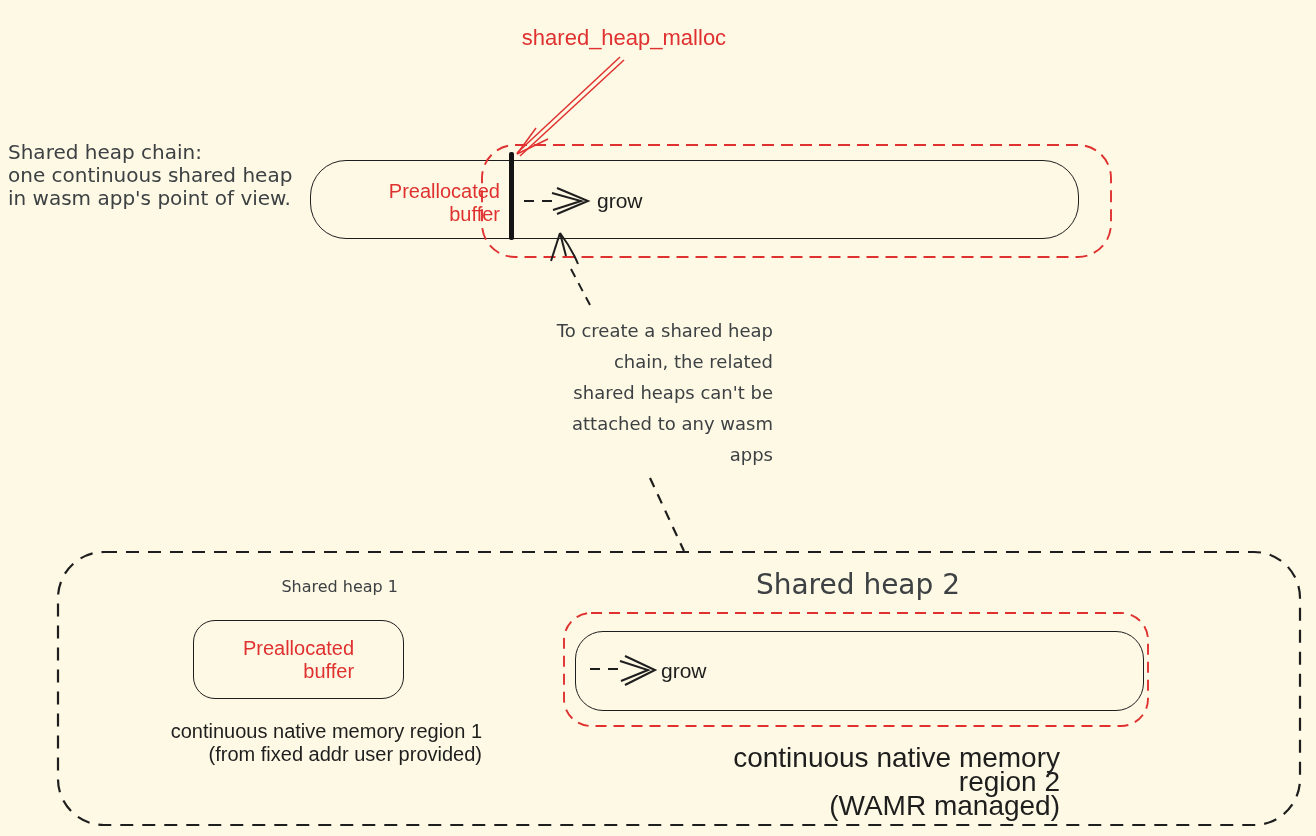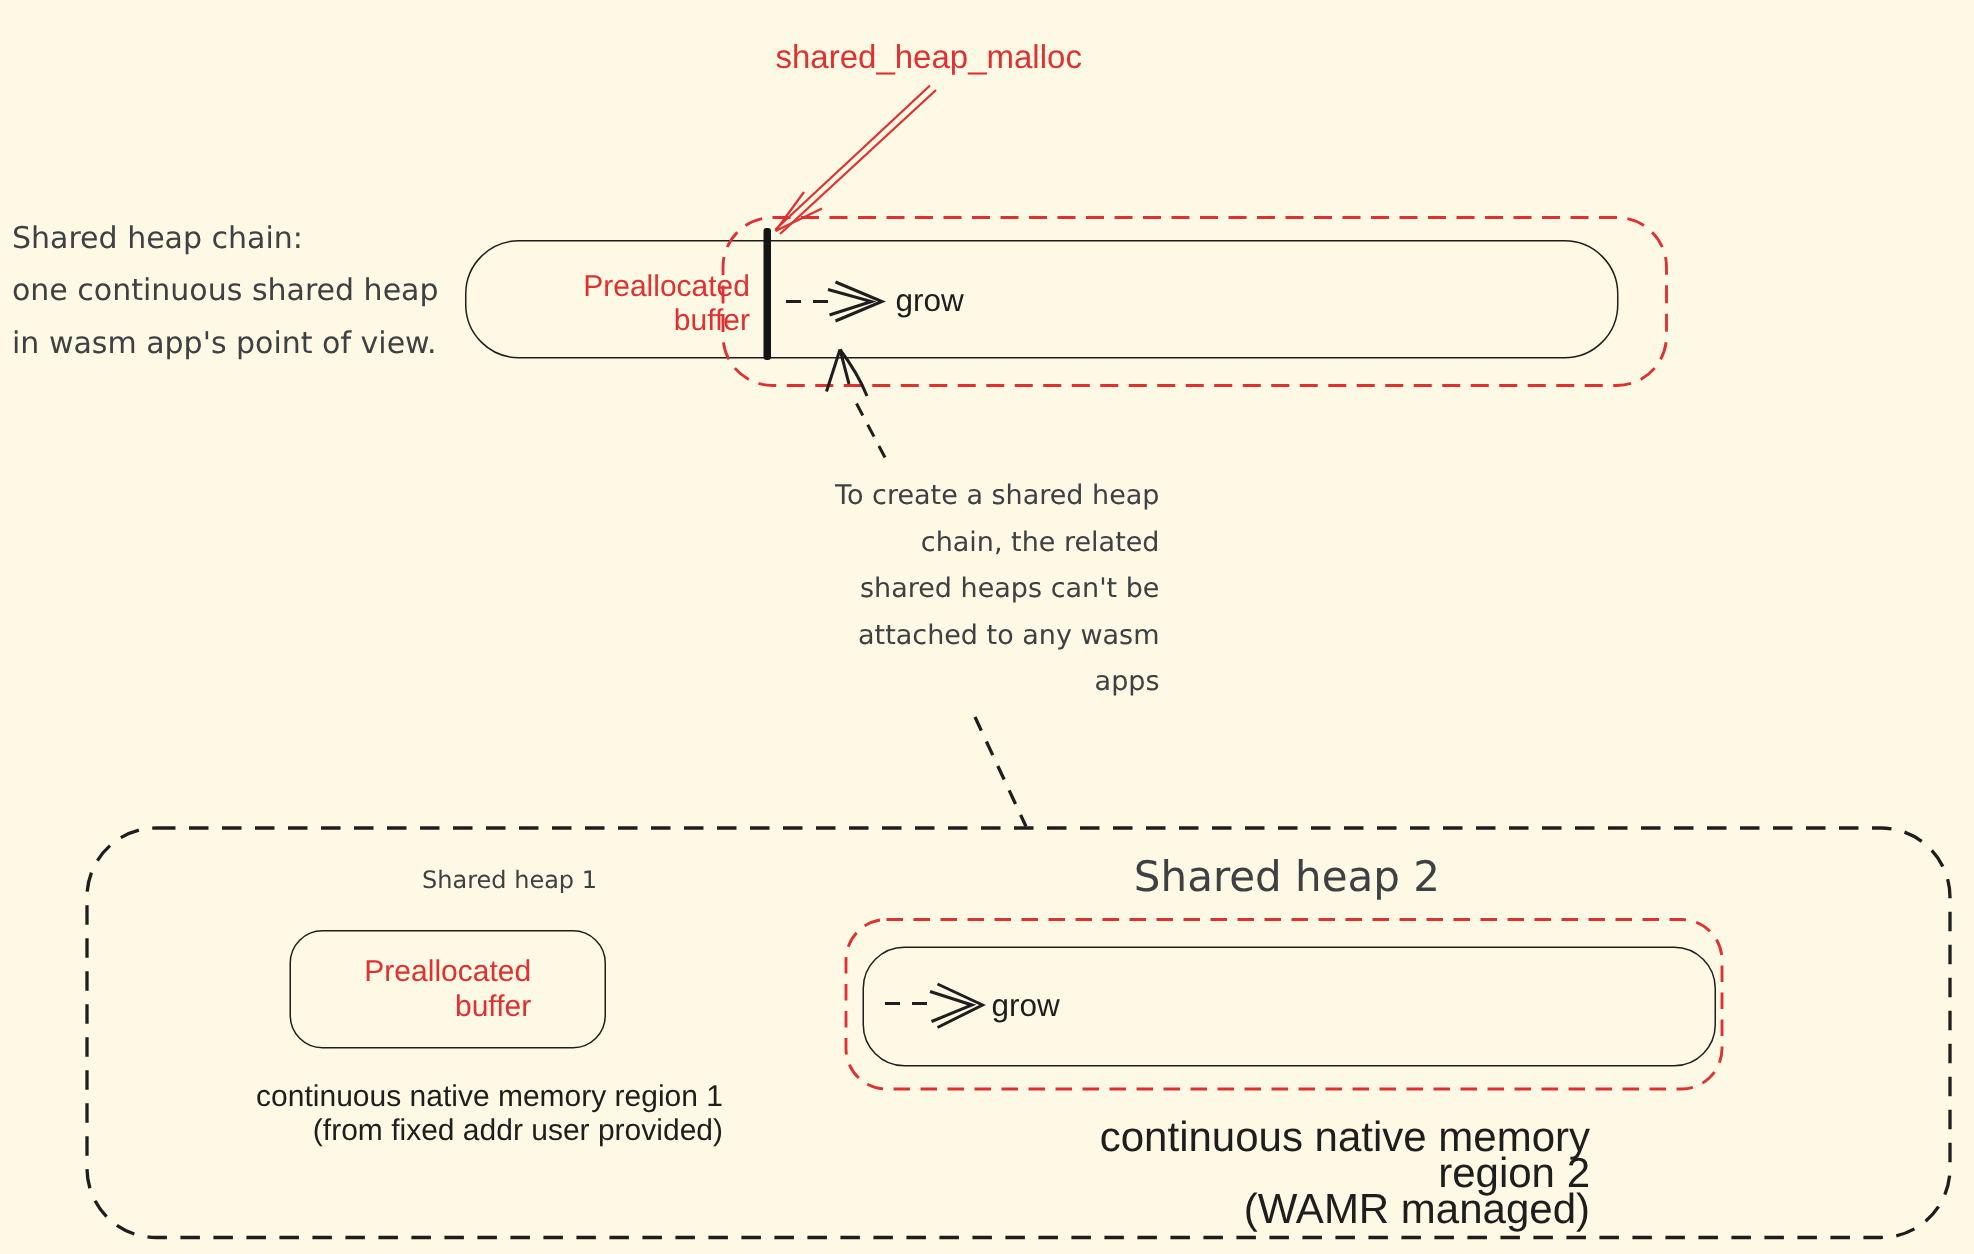--- a/index.html
+++ b/index.html
@@ -11,22 +11,22 @@
   .abs{position:absolute;}
   .pre{white-space:pre-line;}
   .hand{font-family:"DejaVu Sans",sans-serif;color:#3d4144;}
   .center{text-align:right;}
   .red{color:#e03131;}
   .solid-box{
     position:absolute;border:1.7px solid #1e1e1e;background:transparent;
   }
   #svg-overlay{position:absolute;left:0;top:0;pointer-events:none;}
   
-  #chain-note{left:8px;top:141px;font-size:20px;line-height:35px;}
-  #malloc-label{left:517px;top:25px;width:214px;font-size:22px;}
+  #chain-note{left:8px;top:141px;font-size:20px;line-height:23px;}
+  #malloc-label{left:517px;top:25px;width:214px;font-size:22px;text-align:center;}
   #main-box{left:310px;top:160px;width:767px;height:77px;border-radius:36px;}
   #prealloc-top{left:312px;top:180px;width:188px;font-size:20px;line-height:23px;}
   #divider-bar{left:509px;top:152px;width:4.5px;height:88px;background:#141414;border-radius:2px;}
   #grow-top{left:597px;top:189px;font-size:21px;}
   #callout-note{left:489px;top:315px;width:284px;font-size:18px;line-height:31px;}
   #heap1-title{left:198px;top:577px;width:200px;font-size:16px;}
   #heap1-box{left:193px;top:620px;width:209px;height:77px;border-radius:22px;
              display:flex;align-items:center;justify-content:center;}
   #heap1-buffer{font-size:20px;line-height:23px;}
   #heap1-caption{left:112px;top:720px;width:370px;font-size:20px;line-height:23px;}

